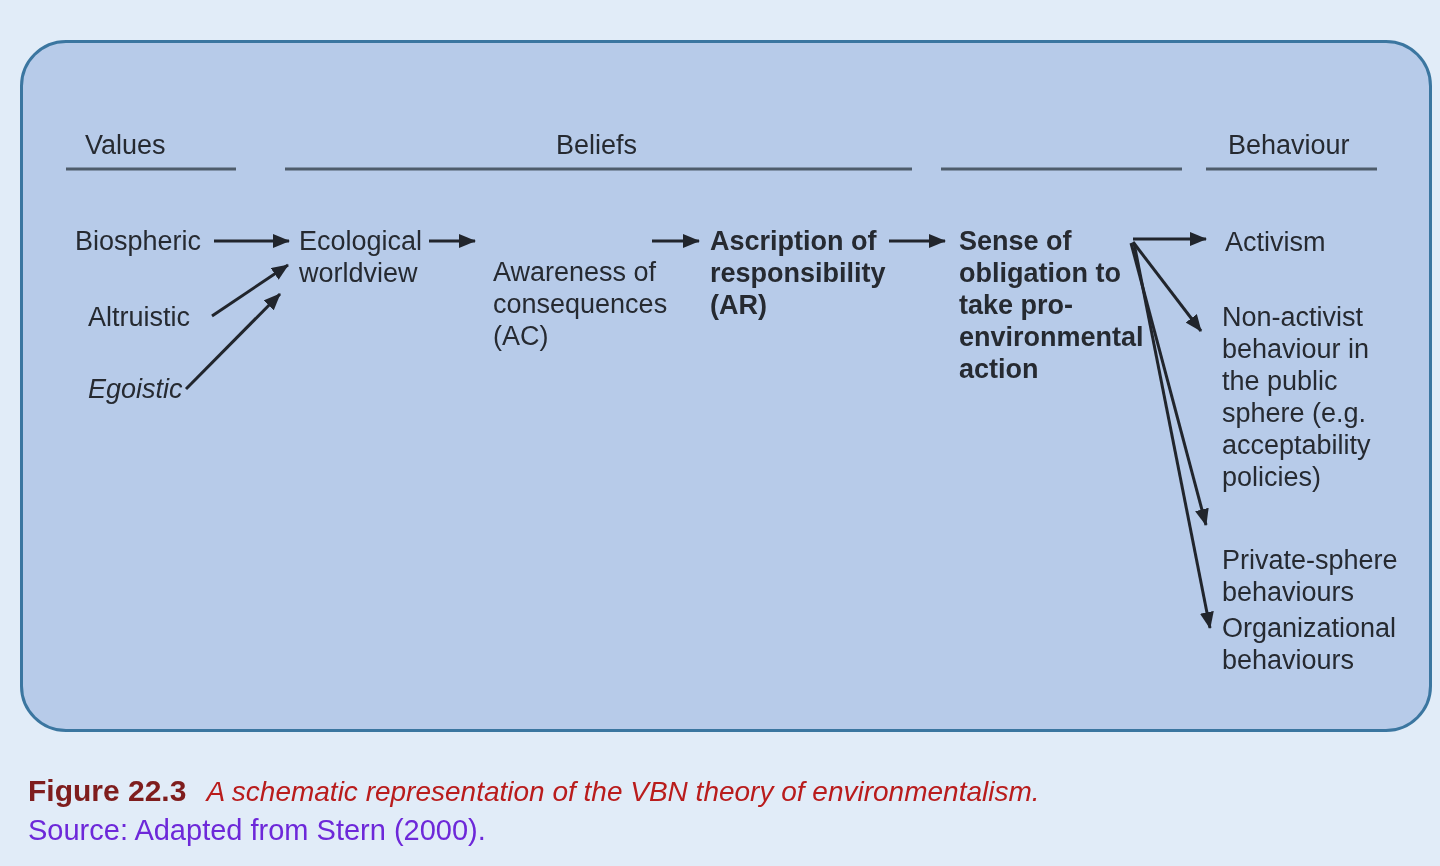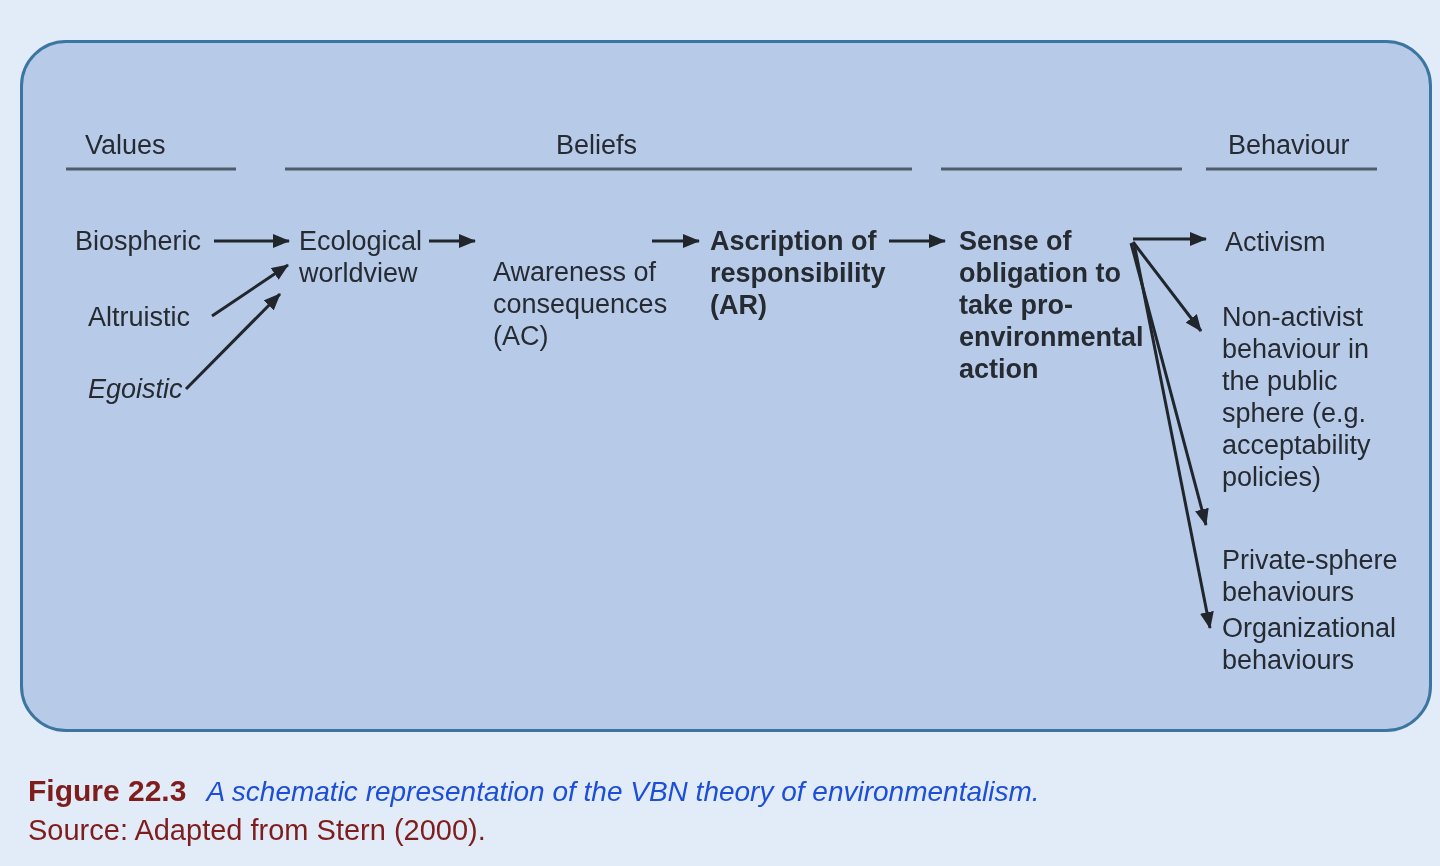--- a/index.html
+++ b/index.html
@@ -53,28 +53,28 @@
   }
   .fig-label {
     font-size: 30px;
     font-weight: bold;
     color: #7f1d1d;
     margin-right: 20px;
   }
   .fig-title {
     font-size: 28px;
     font-style: italic;
-    color: #1d4ed8;
+    color: #b91c1c;
   }
   .source-row {
     position: absolute;
     left: 28px;
     top: 814px;
     font-size: 29px;
-    color: #7f1d1d;
+    color: #6d28d9;
     white-space: nowrap;
   }
 </style>
 </head>
 <body>
 
 <div class="stage">
 
   <div class="panel"></div>
 

